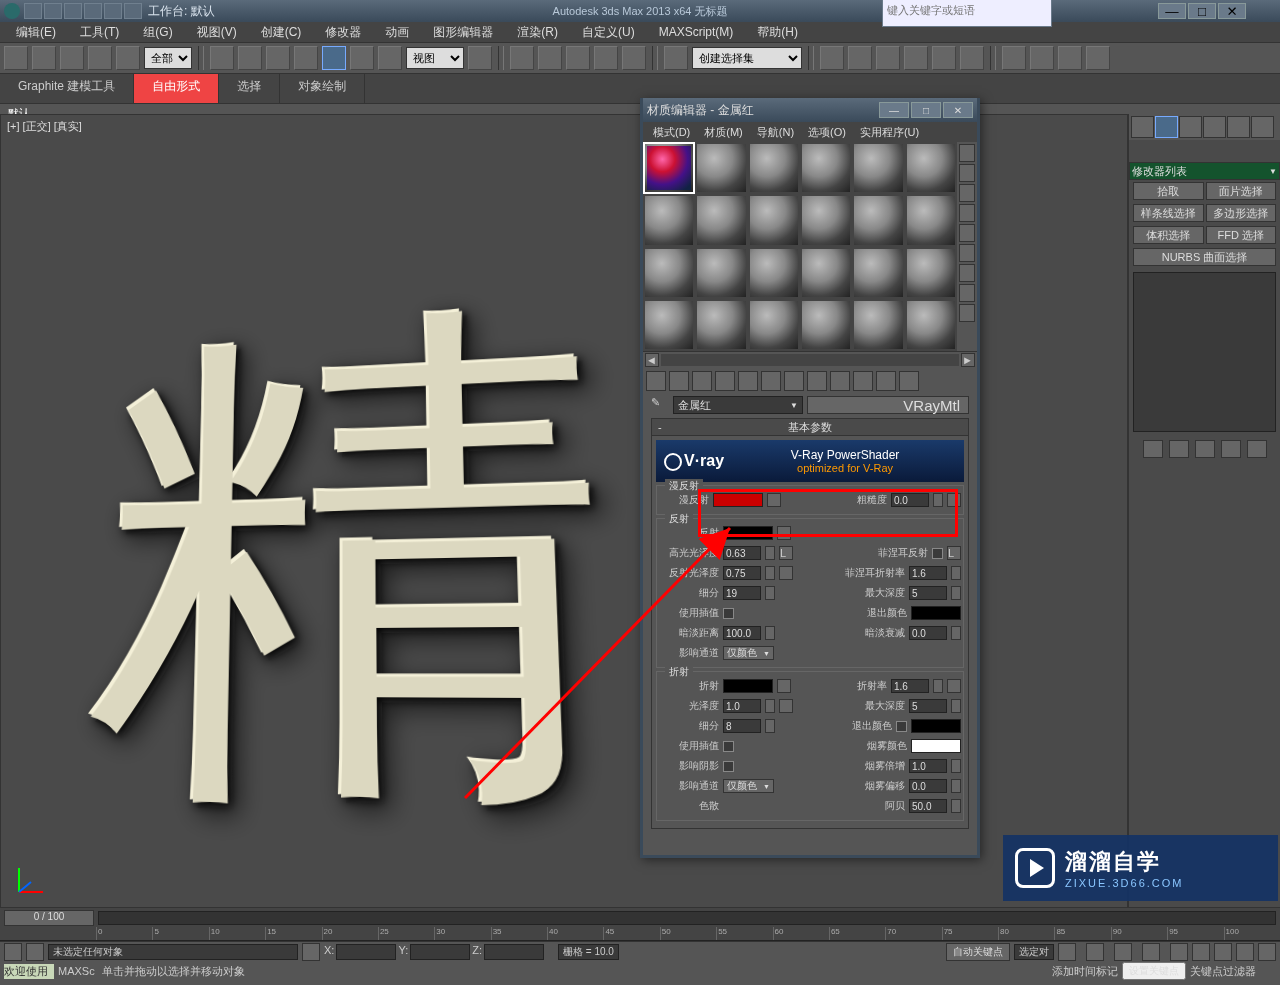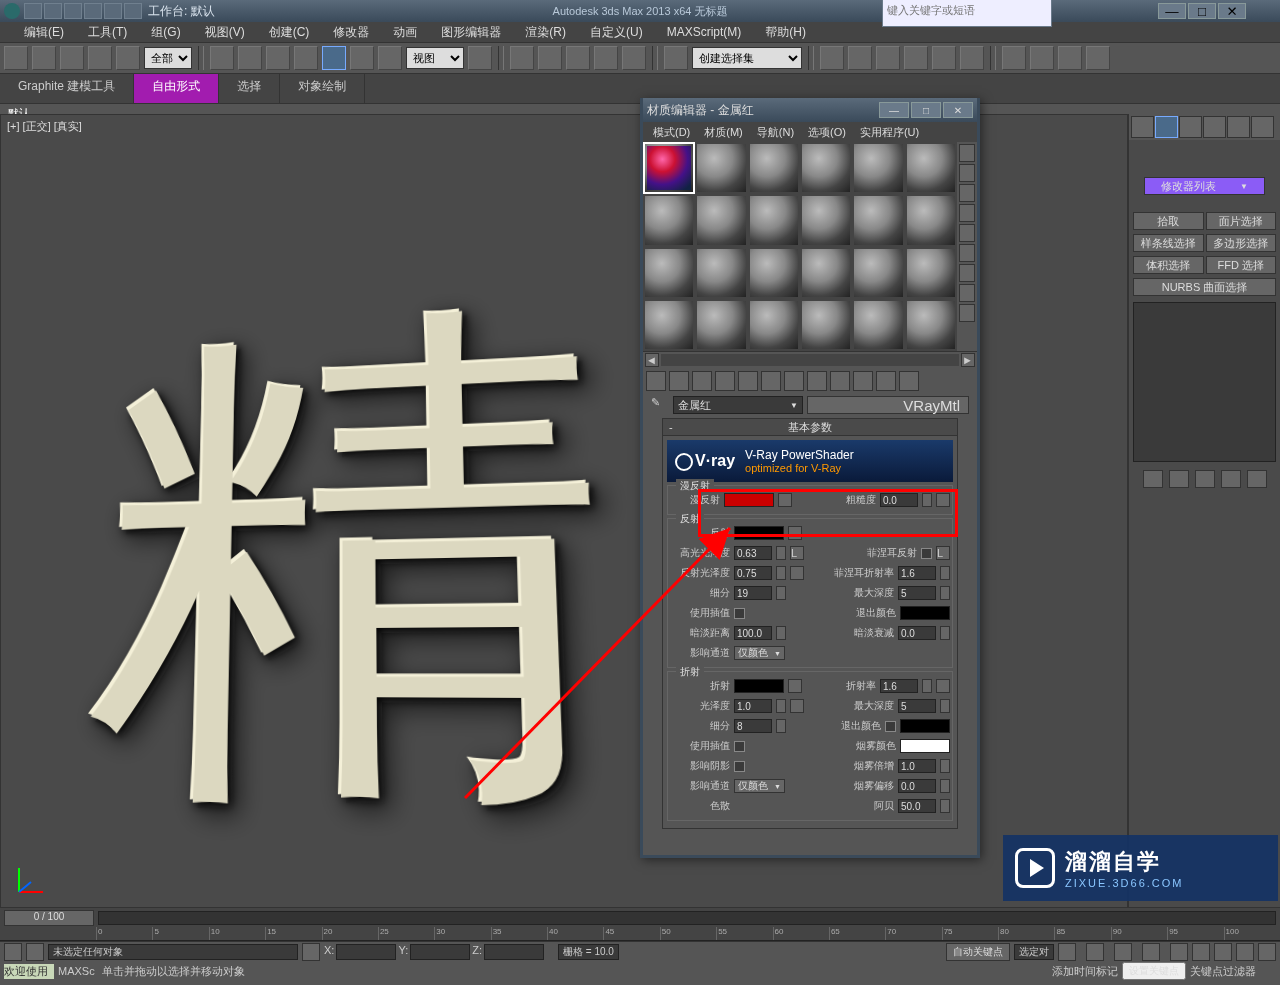--- a/index.html
+++ b/index.html
@@ -13,49 +13,49 @@
 .titlebar .workspace { margin-left: 6px; font-size: 12px; }
 .titlebar .apptitle { position: absolute; left: 50%; transform: translateX(-50%); color: #b8c8d8; }
 .titlebar .search { margin-left: auto; }
 .titlebar .search input { width: 170px; height: 32px; background: #eef; border: 1px solid #6a7a8a; font-size: 11px; padding: 0 4px; color: #555; font-family: Liberation Mono, monospace; }
 .titlebar .sys { display: flex; margin-left: 6px; }
 .titlebar .sys i { width: 18px; height: 16px; display:inline-block; margin:0 2px; }
 .win-ctrl { display: flex; margin-left: 10px; padding-right: 30px;}
 .win-ctrl button { width: 28px; height: 16px; background: #6a7a8a; border: 1px solid #899; margin-left: 2px; }
 
 
-.menubar { height: 20px; background: #444; display: flex; align-items: center; padding: 0 14px; gap: 4px; }
+.menubar { height: 20px; background: #444; display: flex; align-items: center; padding: 0 6px; gap: 4px; }
 .menubar span { padding: 2px 10px; font-size: 12px; color: #ddd; }
 
 
 .toolbar { height: 32px; background: #555; border-top: 1px solid #333; border-bottom: 1px solid #333; display: flex; align-items: center; padding: 0 4px; gap: 4px; }
 .tbtn { width: 24px; height: 24px; background: #666; border: 1px solid #444; border-top-color:#777;border-left-color:#777; display:inline-flex;align-items:center;justify-content:center; }
 .tbtn.active { background: #4a6a8a; border-color: #7af; }
 .tssel { height: 22px; background: #ddd; color: #000; border: 1px solid #333; font-size: 11px; padding: 0 2px; }
 .tsep { width: 6px; height: 24px; border-left: 1px solid #333; border-right:1px solid #777; margin: 0 2px;}
 
 
 .ribbon { height: 30px; background: #444; display: flex; align-items: stretch; border-bottom: 1px solid #333; }
 .ribbon .tab { padding: 4px 18px; font-size: 12px; color: #ccc; background: #444; border-right:1px solid #333;}
-.ribbon .tab.active { background: #a21caf; color: #fff; }
+.ribbon .tab.active { background: #ef4444; color: #fff; }
 
 .subribbon { height: 18px; background: #555; display: flex; align-items:center; padding:0 8px; font-size:11px; color:#fff;}
 
 
 .main { position: absolute; top: 114px; left: 0; right: 0; bottom: 74px; display: flex; background: #555; }
 .viewport { flex: 1; background: #4a4a4a; position: relative; border: 1px solid #333; }
 .viewport .vplabel { position: absolute; top: 4px; left: 6px; font-size: 11px; color: #ddd; }
 .viewport .axisgizmo { position: absolute; left: 12px; bottom: 12px; width: 36px; height: 36px; }
 .viewport .vcube { position: absolute; right: 4px; top: 4px; width: 56px; height: 56px; }
 
 .cmdpanel { width: 152px; background: #4a4a4a; border-left: 1px solid #333; display:flex; flex-direction:column; }
 .cmdpanel .tabs { display: flex; flex-wrap: wrap; background:#555; padding:2px; gap:1px;}
 .cmdpanel .tabs i { width: 23px; height: 22px; background: #666; border:1px solid #333;}
 .cmdpanel .tabs i.active { background:#4a6a8a; border-color:#7af;}
-.cmdpanel .ddl { margin: 15px; height: 18px; background:#8b5cf6; color:#ddd; display:flex;align-items:center;padding:0 16px; border:1px solid #333;}
+.cmdpanel .ddl { margin: 0; height: 18px; background:#14532d; color:#ddd; display:flex;align-items:center;padding:0 2px; border:1px solid #333;}
 .cmdpanel .ddl::after { content:"▼"; margin-left:auto; font-size:8px;}
 .cmdpanel .btnrow { display:flex; margin: 2px 4px; gap: 2px;}
 .cmdpanel .btnrow button { flex:1; height:18px; background:#666; color:#ddd; border:1px solid #333; font-size:11px;}
 .cmdpanel .stack { margin:4px; height:160px; background:#3a3a3a; border:1px solid #222;}
 .cmdpanel .navrow { display:flex; gap:6px; justify-content:center;margin:4px;}
 .cmdpanel .navrow i { width:20px;height:18px;background:#666;border:1px solid #333;}
 
 
 .matedit { position: absolute; left: 640px; top: 98px; width: 340px; height: 760px; background: #555; border: 3px solid #3a4a5a; border-top-width:0; box-shadow: 2px 2px 10px rgba(0,0,0,0.5); z-index: 10; display:flex;flex-direction:column; }
 .matedit .mtitle { height: 24px; background: linear-gradient(#5a6a7a,#3a4a5a); display:flex;align-items:center; padding:0 4px; color:#ddd; font-size:12px;}
@@ -73,29 +73,29 @@
 .matedit .slotscroll { height:16px; background:#555; display:flex;align-items:center;padding:0 2px;}
 .matedit .slotscroll i { width:14px;height:14px;background:#666;border:1px solid #333;}
 .matedit .slotscroll .track{flex:1;height:12px;background:#444;margin:0 2px;}
 .matedit .mtoolbar { height:26px; display:flex;align-items:center;gap:3px;padding:3px; background:#555; position:relative;}
 .matedit .mtoolbar i { width:20px;height:20px;background:#666;border:1px solid #333;}
 .matedit .namerow { height:22px; display:flex;align-items:center;gap:4px;padding:2px 8px; position:relative;}
 .matedit .namerow .picker{width:18px;height:18px;}
 .matedit .namerow .namesel{flex:0 0 130px;height:18px;background:#3a3a3a;color:#ddd;border:1px solid #222;display:flex;align-items:center;padding:0 4px;}
 .matedit .namerow .namesel::after{content:"▼";margin-left:auto;font-size:8px;}
 .matedit .namerow .typebtn{flex:1;height:18px;background:#666;color:#ddd;border:1px solid #333;font-size:15px;text-align:right;padding-right:8px;}
-.matedit .rollouts { flex:1; overflow:auto; background:#555; padding:2px 19px;}
+.matedit .rollouts { flex:1; overflow:auto; background:#555; padding:2px 8px;}
 .rollout { margin-bottom:2px;}
 .rollout .rhead { height:18px;background:#4a4a4a;display:flex;align-items:center;justify-content:center;font-size:11px;color:#ddd; border:1px solid #333; position:relative;}
 .rollout .rhead::before{content:"-"; position:absolute;left:6px;}
 .rollout .rbody { padding:4px; border:1px solid #333; border-top:none;}
 .vray-banner { background:linear-gradient(#1a3a6a,#0a1a3a); height:42px; display:flex;align-items:center; padding:0 8px; gap:10px;}
 .vray-banner .logo { font-size:16px;font-weight:bold;color:#fff;}
 .vray-banner .logo .ring{display:inline-block;width:18px;height:18px;border:2px solid #fff;border-radius:50%;vertical-align:middle;margin-right:2px;}
-.vray-banner .subt { color:#f90; font-size:11px; text-align:left; flex:1;}
+.vray-banner .subt { color:#f90; font-size:11px; text-align:center; flex:1;}
 .vray-banner .subt div:first-child{color:#fff;font-size:12px;}
 .group { border:1px solid #666; margin:3px 0;padding:3px 2px; position:relative;}
 .group .glabel{position:absolute;top:-7px;left:8px;background:#555;padding:0 4px;font-size:10px;color:#ddd;}
 .prow{display:flex;align-items:center;gap:4px;margin:2px 0;height:18px;}
 .prow .lbl{text-align:right;font-size:10px;color:#ccc;}
 .prow .lbl.w60{width:60px;} .prow .lbl.w50{width:50px;}.prow .lbl.w42{width:42px;}
 .swatch{width:50px;height:14px;border:1px solid #222;}
 .swatch.red{background:#c00;}.swatch.black{background:#000;}.swatch.white{background:#fff;}
 .spin{width:38px;height:14px;background:#3a3a3a;color:#ddd;border:1px solid #222;font-size:10px;display:flex;align-items:center;padding:0 2px;}
 .spinbtn{width:10px;height:14px;background:#666;border:1px solid #333;display:flex;flex-direction:column;}

